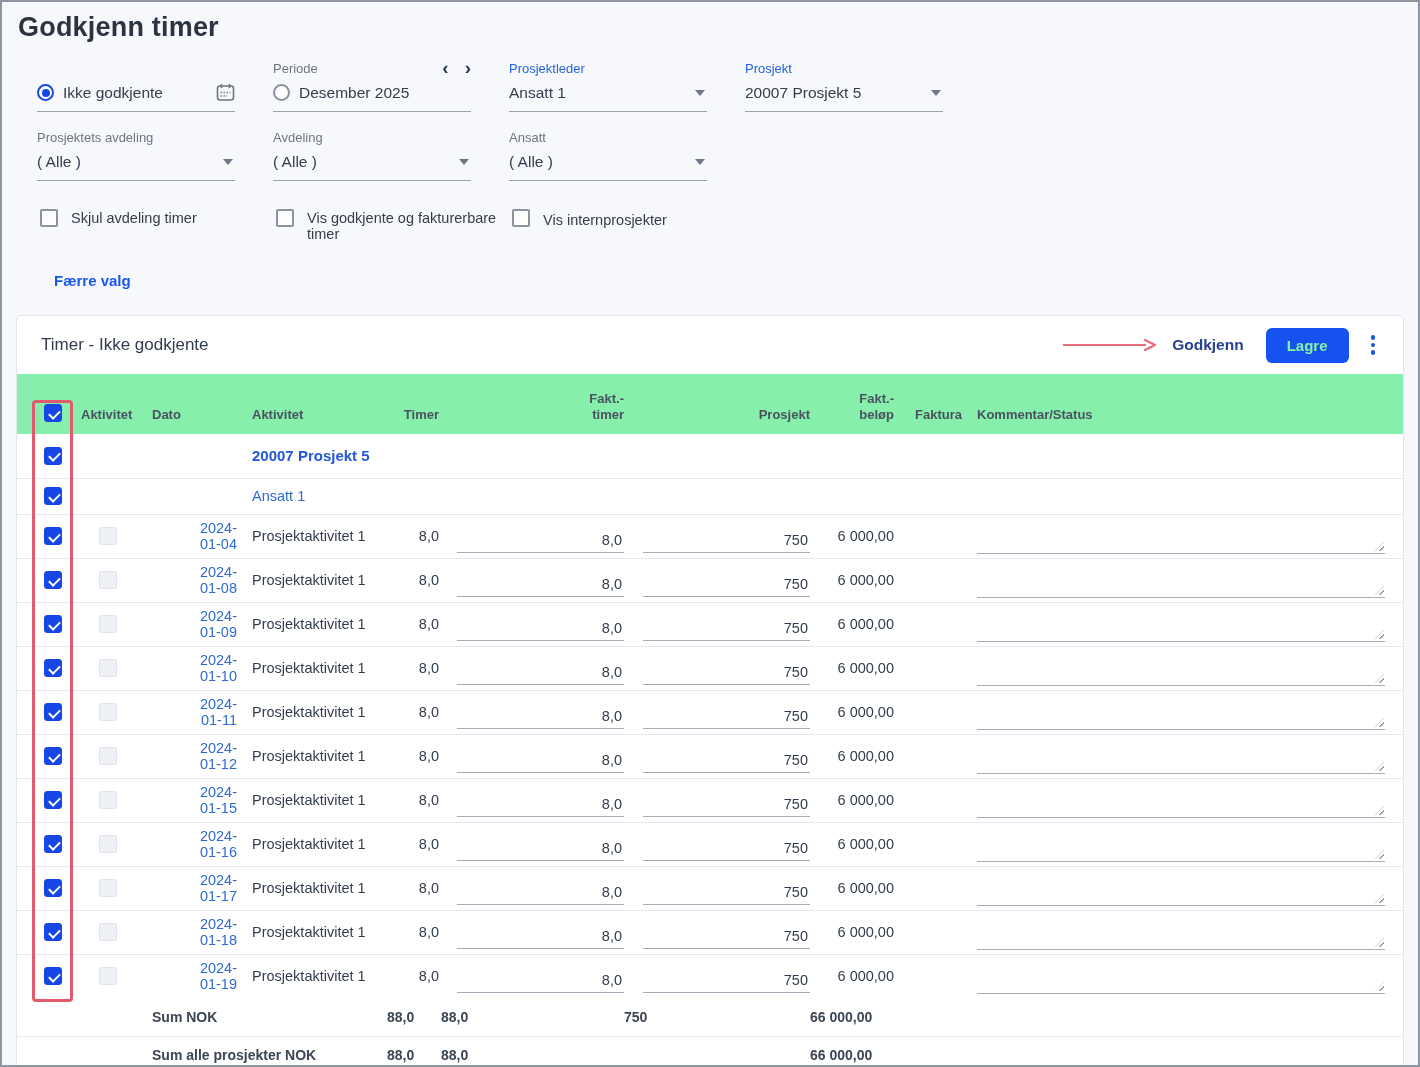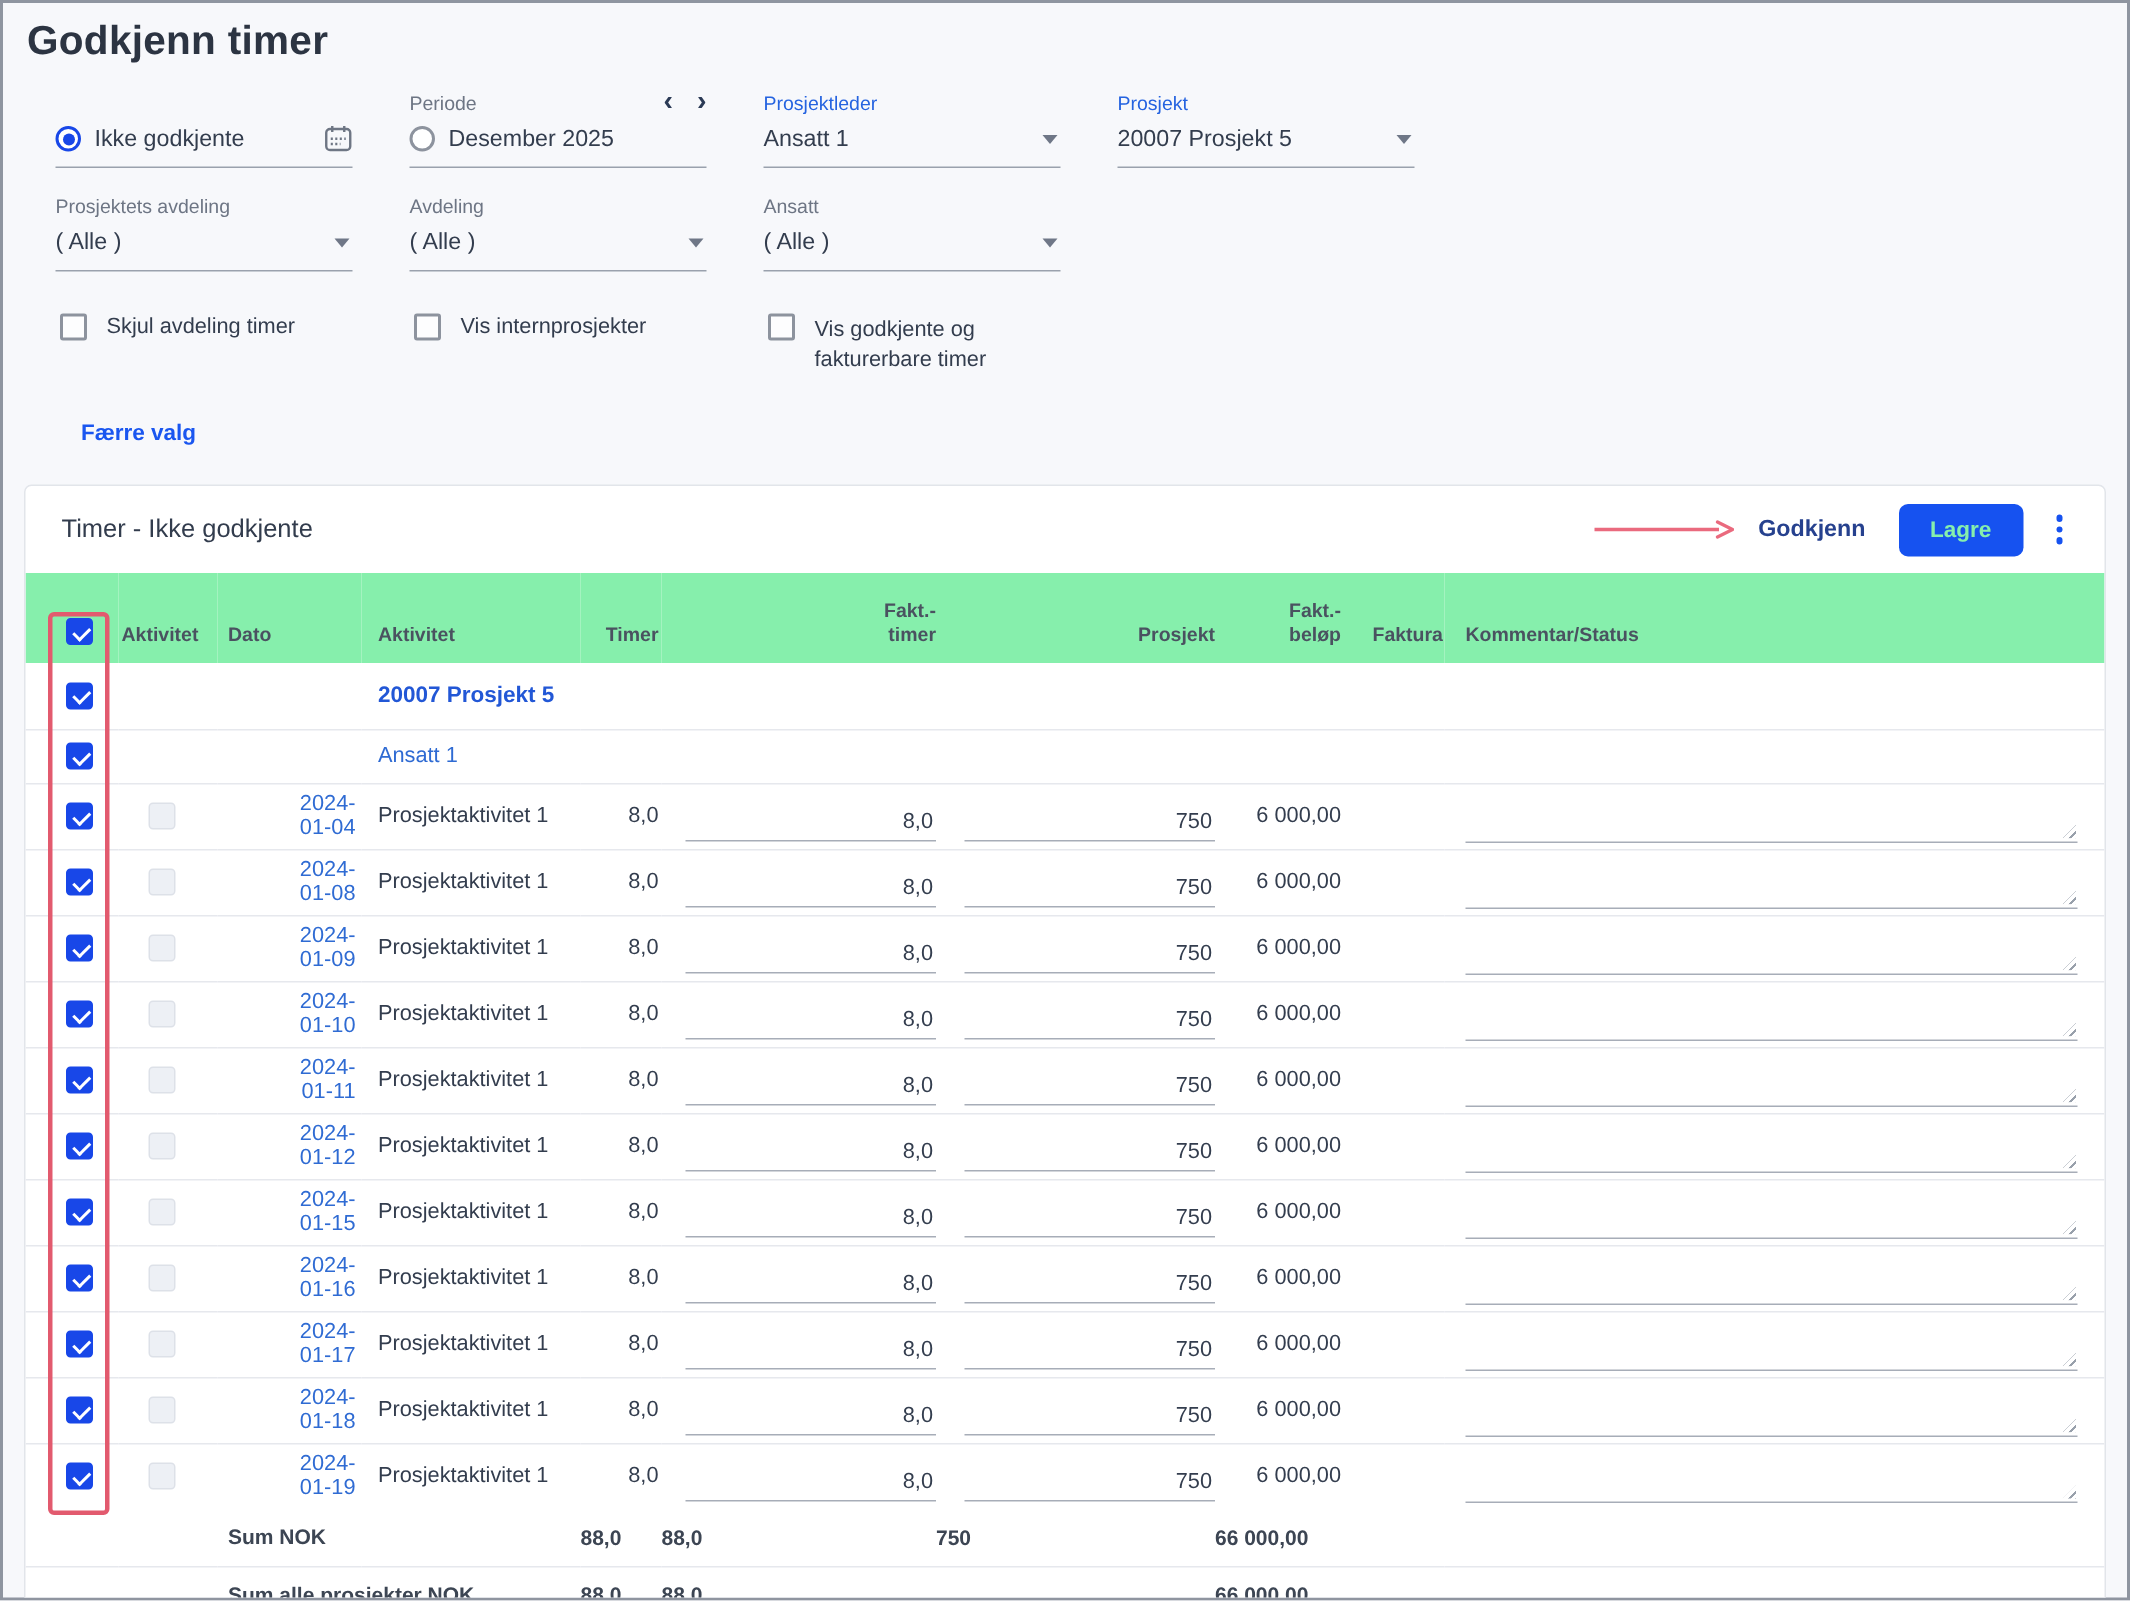--- a/index.html
+++ b/index.html
@@ -240,25 +240,25 @@
   </div>
 
   
   <div class="cbrow">
     <div class="cbitem">
       <span class="cb empty"></span>
       <span class="cblabel">Skjul avdeling timer</span>
     </div>
     <div class="cbitem">
       <span class="cb empty"></span>
-      <span class="cblabel">Vis internprosjekter</span>
+      <span class="cblabel">Vis godkjente og fakturerbare timer</span>
     </div>
     <div class="cbitem">
       <span class="cb empty"></span>
-      <span class="cblabel">Vis godkjente og fakturerbare timer</span>
+      <span class="cblabel">Vis internprosjekter</span>
     </div>
   </div>
 
   <span class="fewer-link">Færre valg</span>
 
   
   <div class="card">
     <div class="col-highlight"></div>
     <div class="card-header">
       <span class="card-title">Timer - Ikke godkjente</span>

